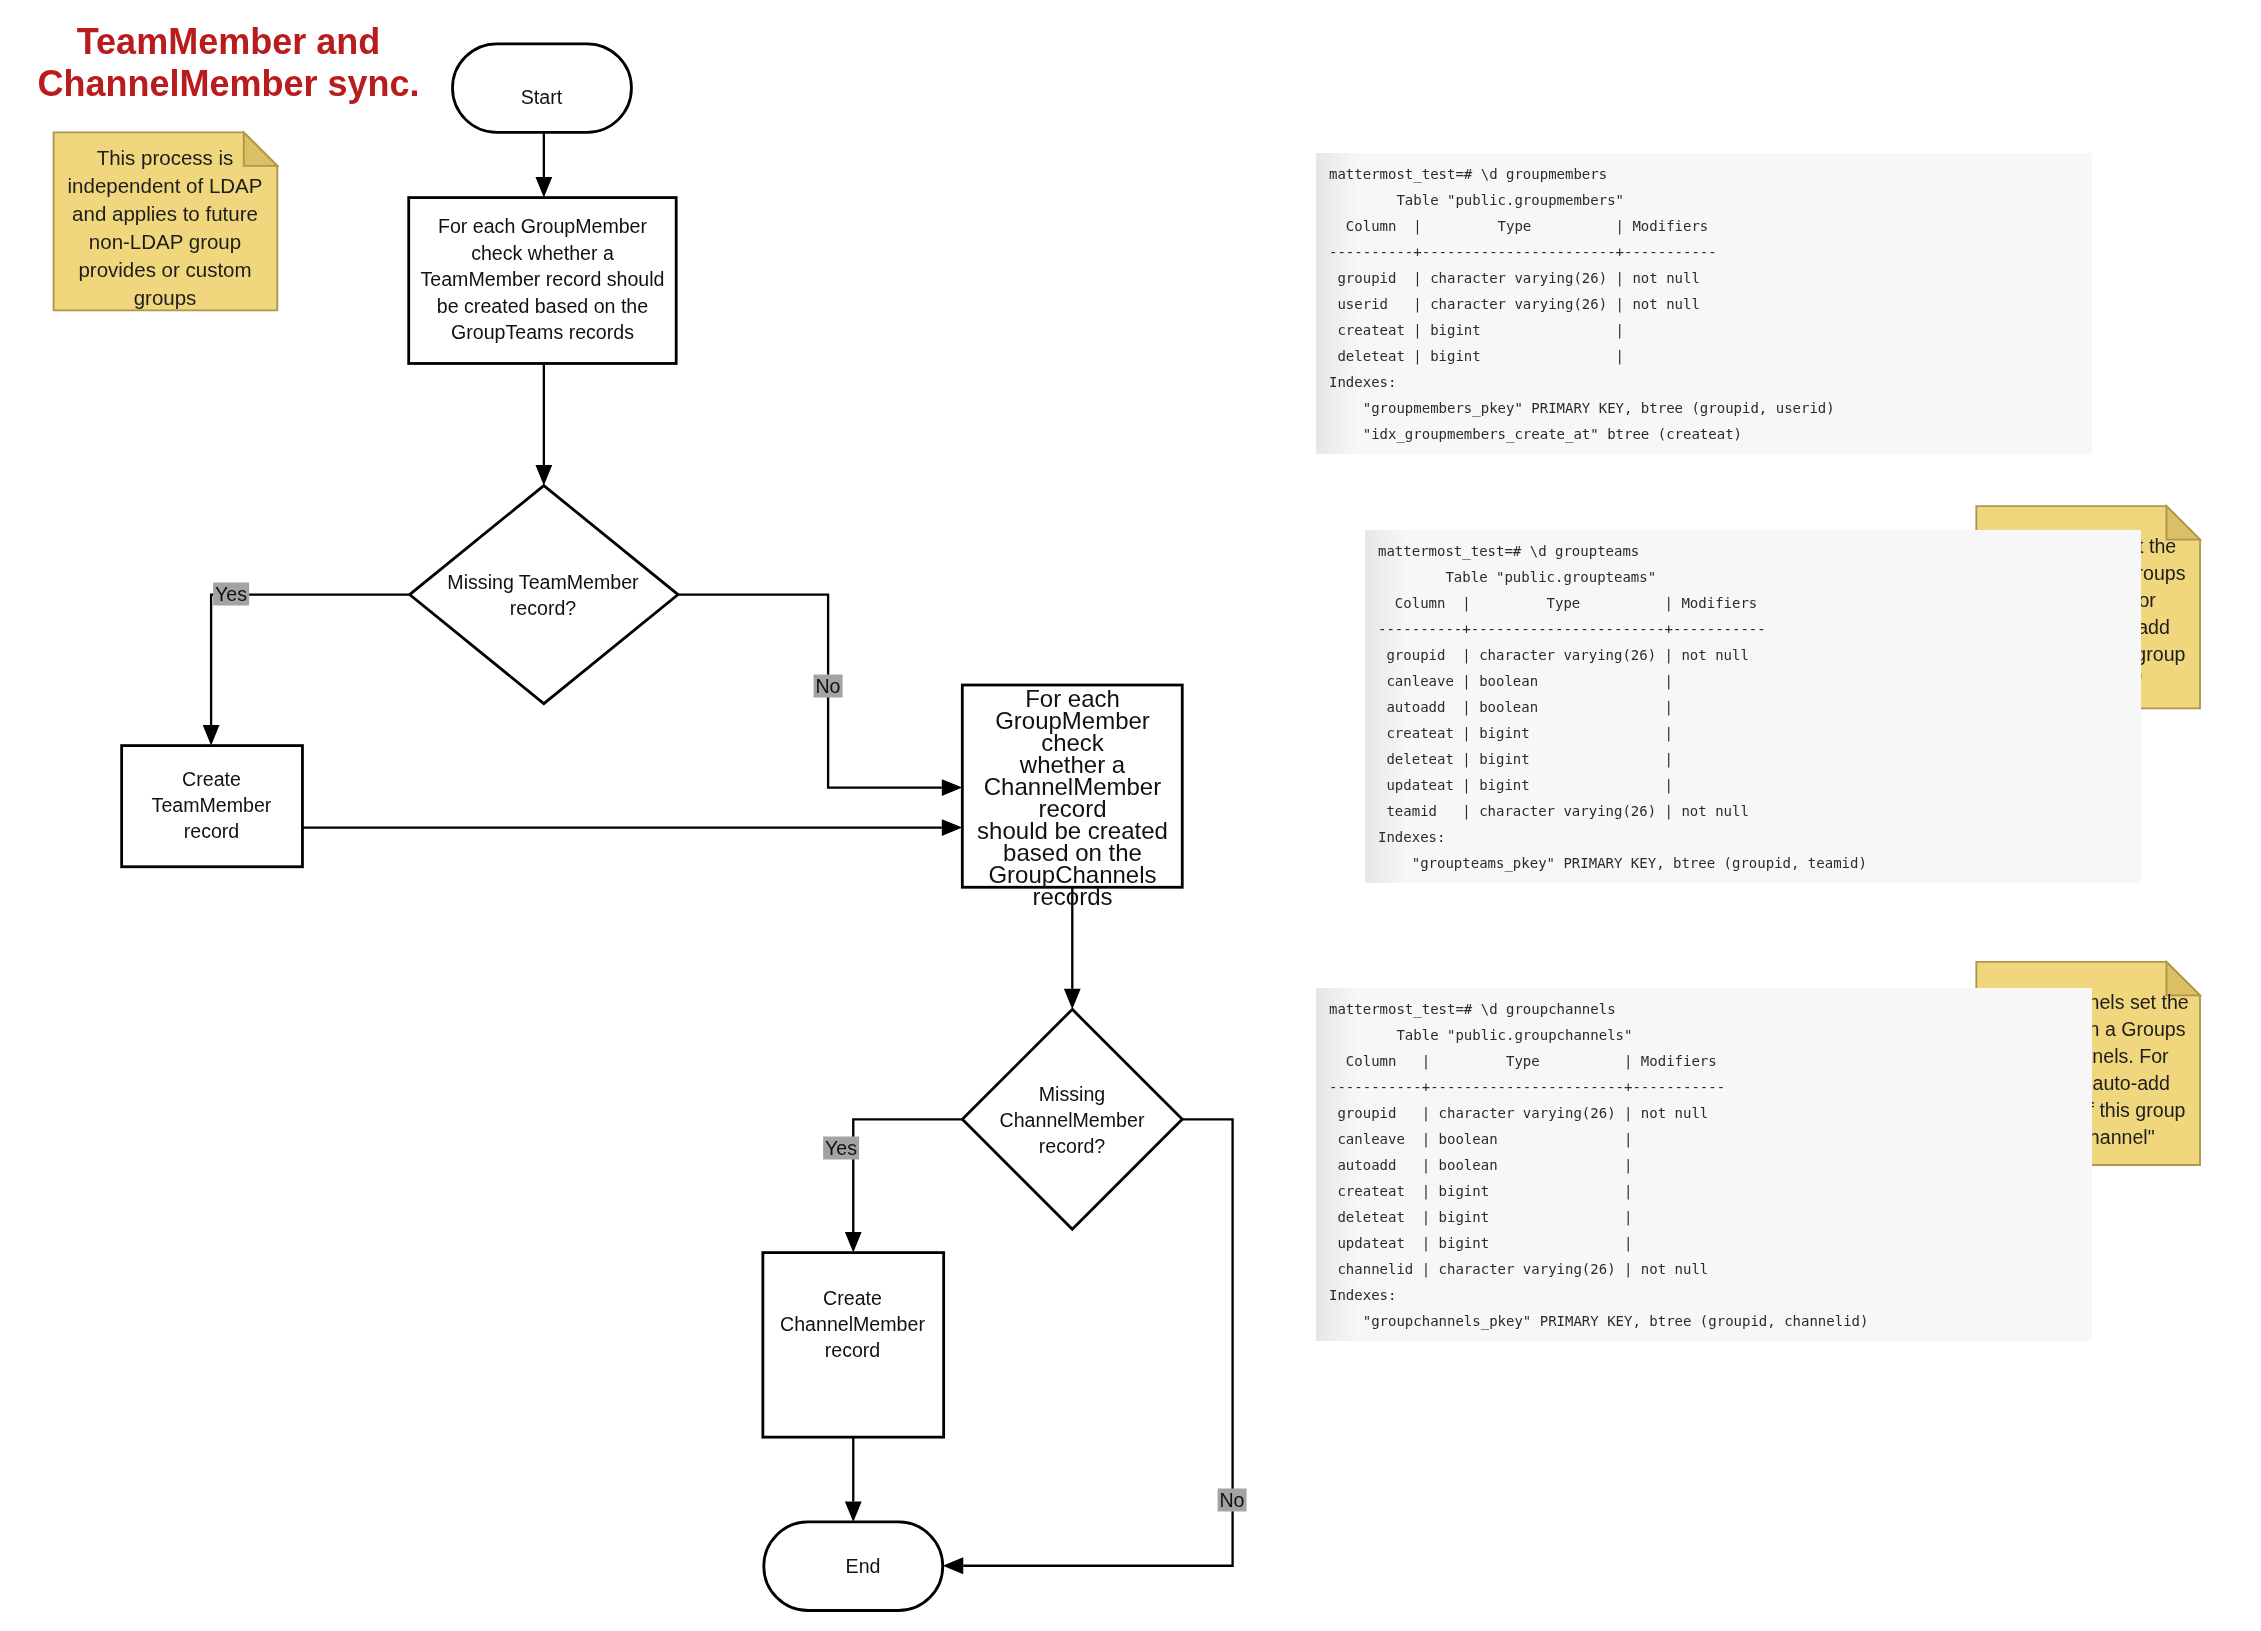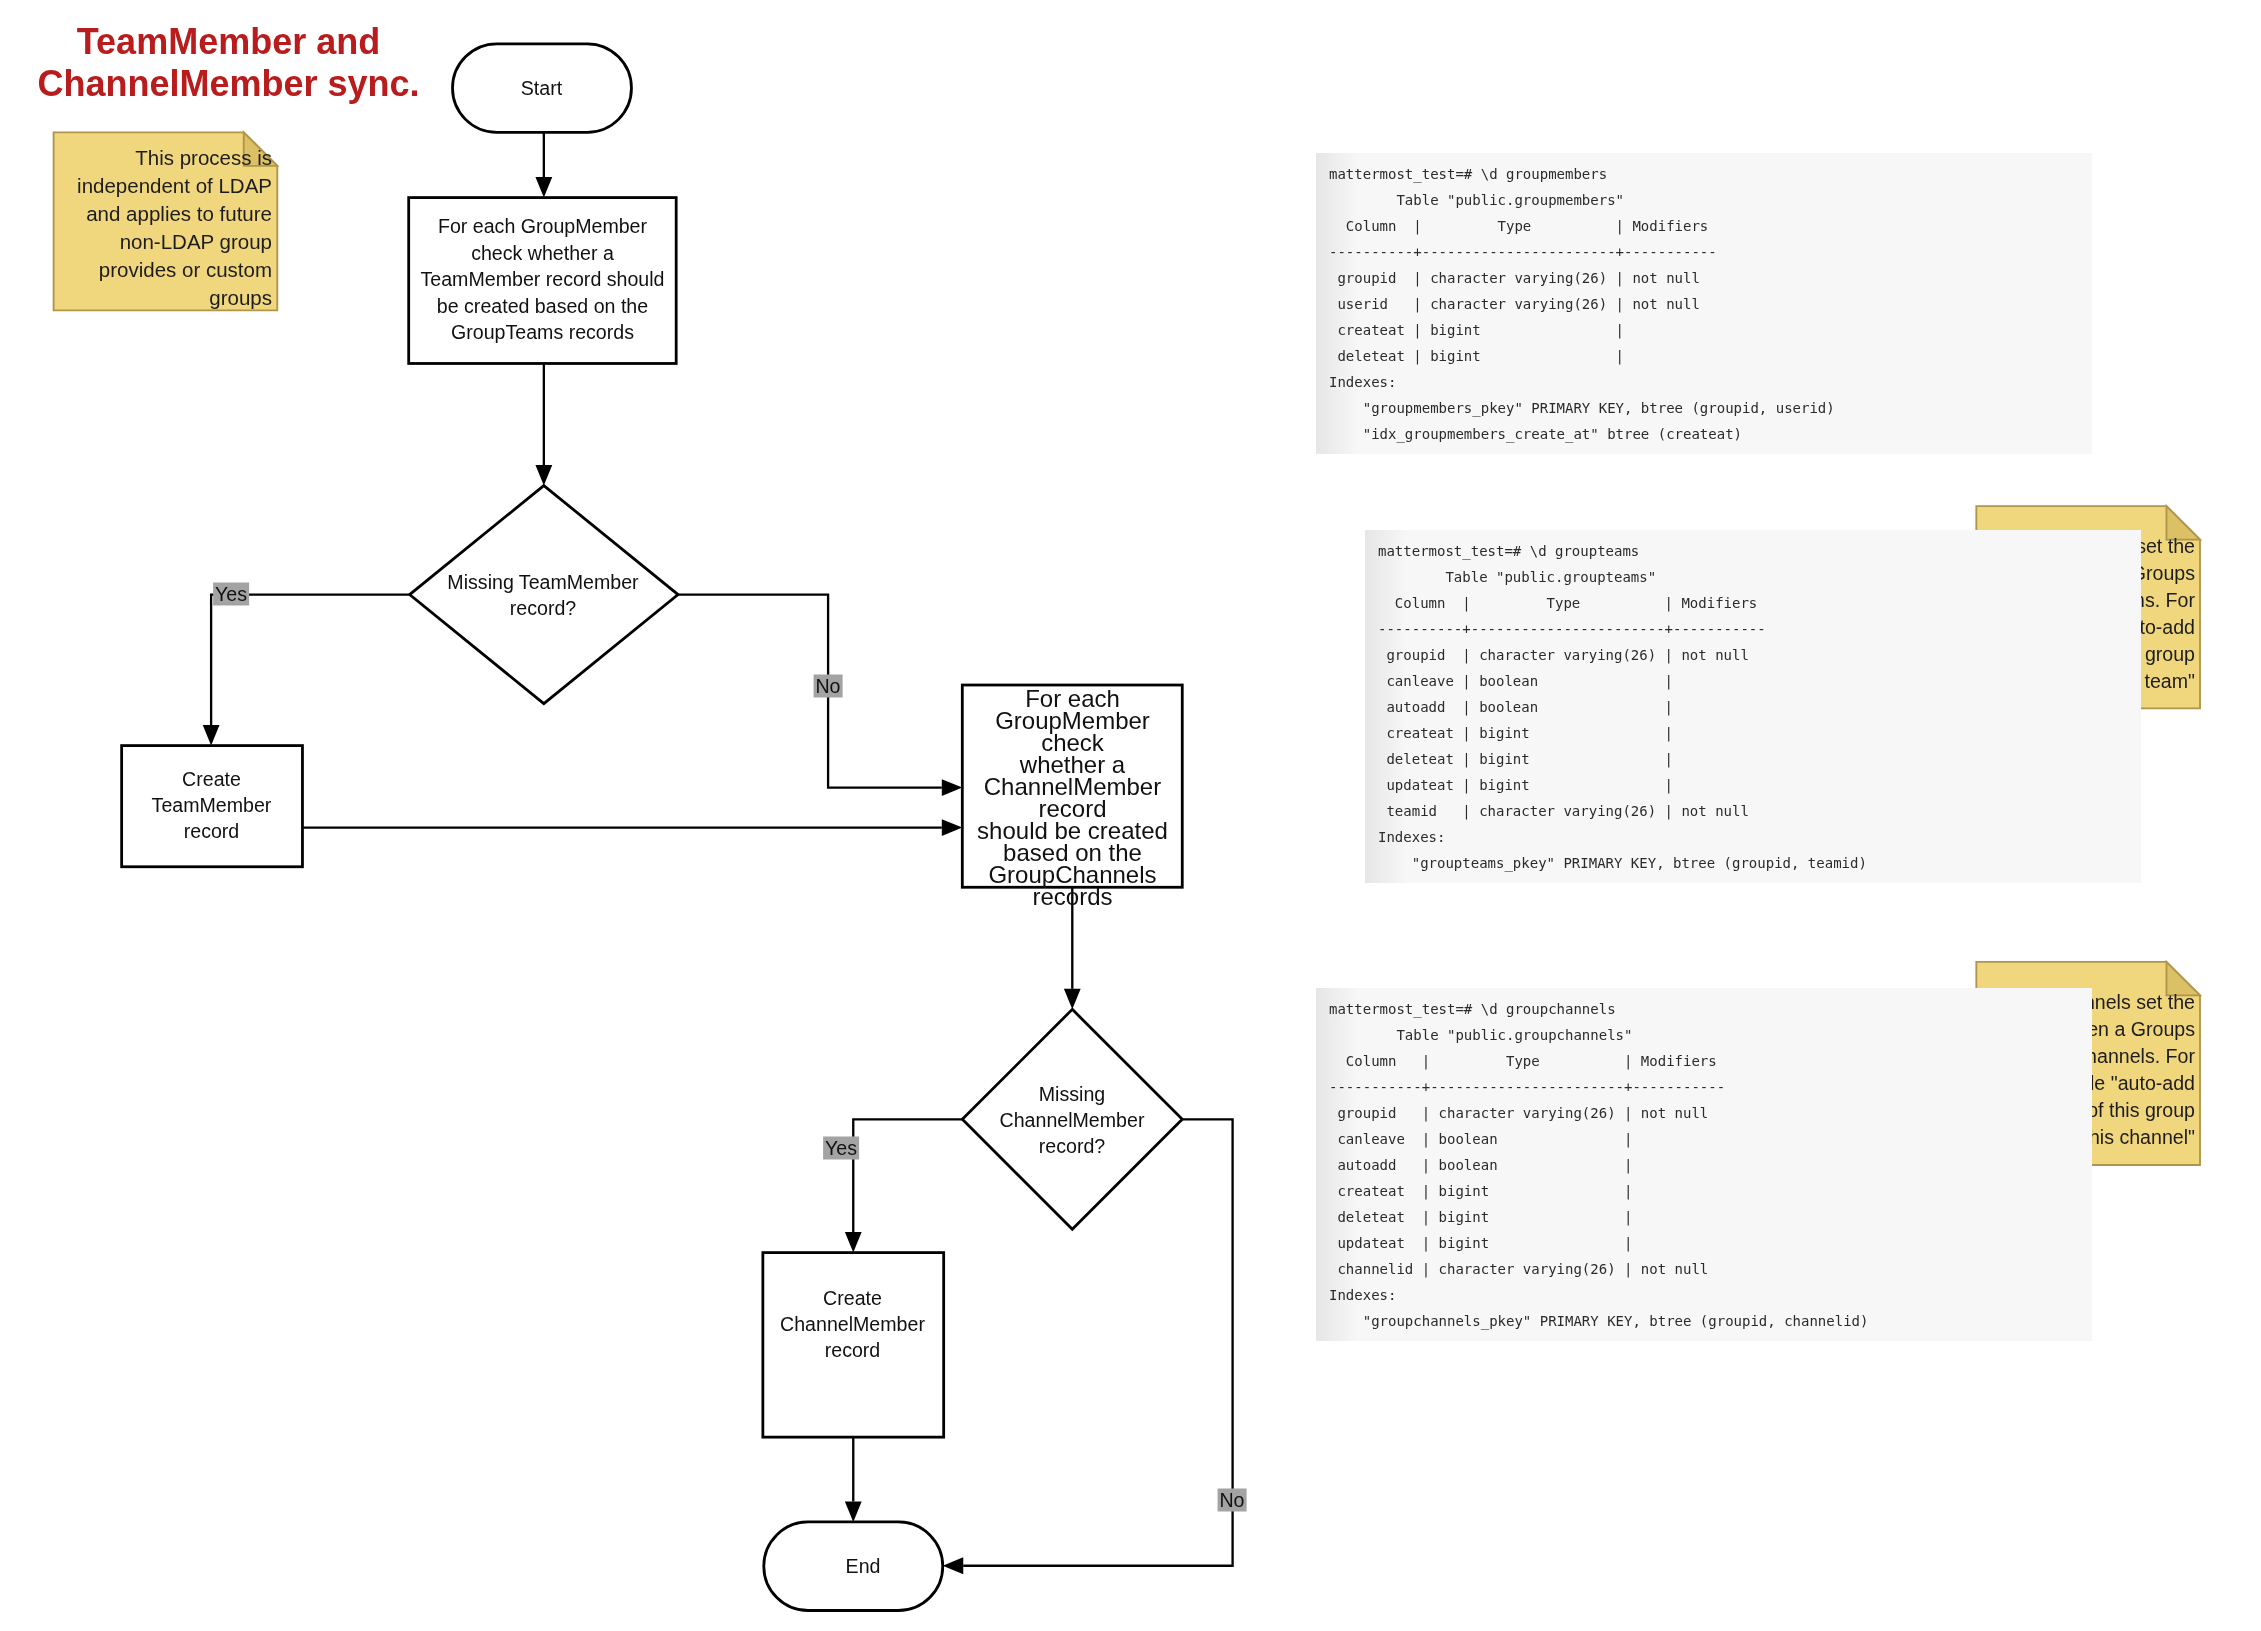--- a/index.html
+++ b/index.html
@@ -3,21 +3,21 @@
 <meta charset="utf-8">
 <style>
   html,body{margin:0;padding:0;background:#ffffff;}
   #page{position:relative;width:2262px;height:1631px;background:#ffffff;
         font-family:"Liberation Sans", sans-serif;color:#000;overflow:hidden;}
   #diagram-svg{position:absolute;left:0;top:0;z-index:1;}
   .abs{position:absolute;z-index:2;}
   .flow-label{white-space:pre-line;text-align:center;font-size:19.6px;line-height:26px;color:#111;}
   .edge-label{position:absolute;z-index:3;transform:translate(-50%,-50%);
               background:#a3a3a3;padding:0 1.9px;font-size:19.6px;color:#111;}
-  .note-text{white-space:pre-line;text-align:right;color:#1d1d1d;}
+  .note-text{white-space:pre-line;text-align:center;color:#1d1d1d;}
   #title{white-space:pre-line;text-align:center;font-weight:bold;font-size:36px;line-height:42px;color:#b91c1c;}
   .code-block{white-space:pre;font-family:"DejaVu Sans Mono", monospace;
               font-size:14px;line-height:26px;color:#2b2b2b;padding:7.5px 13px;
               background:linear-gradient(90deg,#e6e6e6 0px,#f7f7f7 42px,#f7f7f7 100%);}
 </style>
 </head>
 <body>
 
 <div id="page">
 
@@ -86,21 +86,21 @@
 example "auto-add
 members of this group
 to this team"</div>
   <div class="abs note-text" style="left:1981px;top:989px;width:214px;font-size:19.6px;line-height:27px;">GroupChannels set the
 link between a Groups
 and Channels. For
 example "auto-add
 members of this group
 to this channel"</div>
 
-  <div class="abs flow-label" style="left:452px;top:75px;width:179px;">Start</div>
+  <div class="abs flow-label" style="left:452px;top:84px;width:179px;">Start</div>
   <div class="abs flow-label" style="left:416px;top:213px;width:253px;line-height:26.6px;">For each GroupMember
 check whether a
 TeamMember record should
 be created based on the
 GroupTeams records</div>
   <div class="abs flow-label" style="left:422px;top:569px;width:242px;">Missing TeamMember
 record?</div>
   <div class="abs flow-label" style="left:125px;top:766px;width:173px;">Create
 TeamMember
 record</div>

